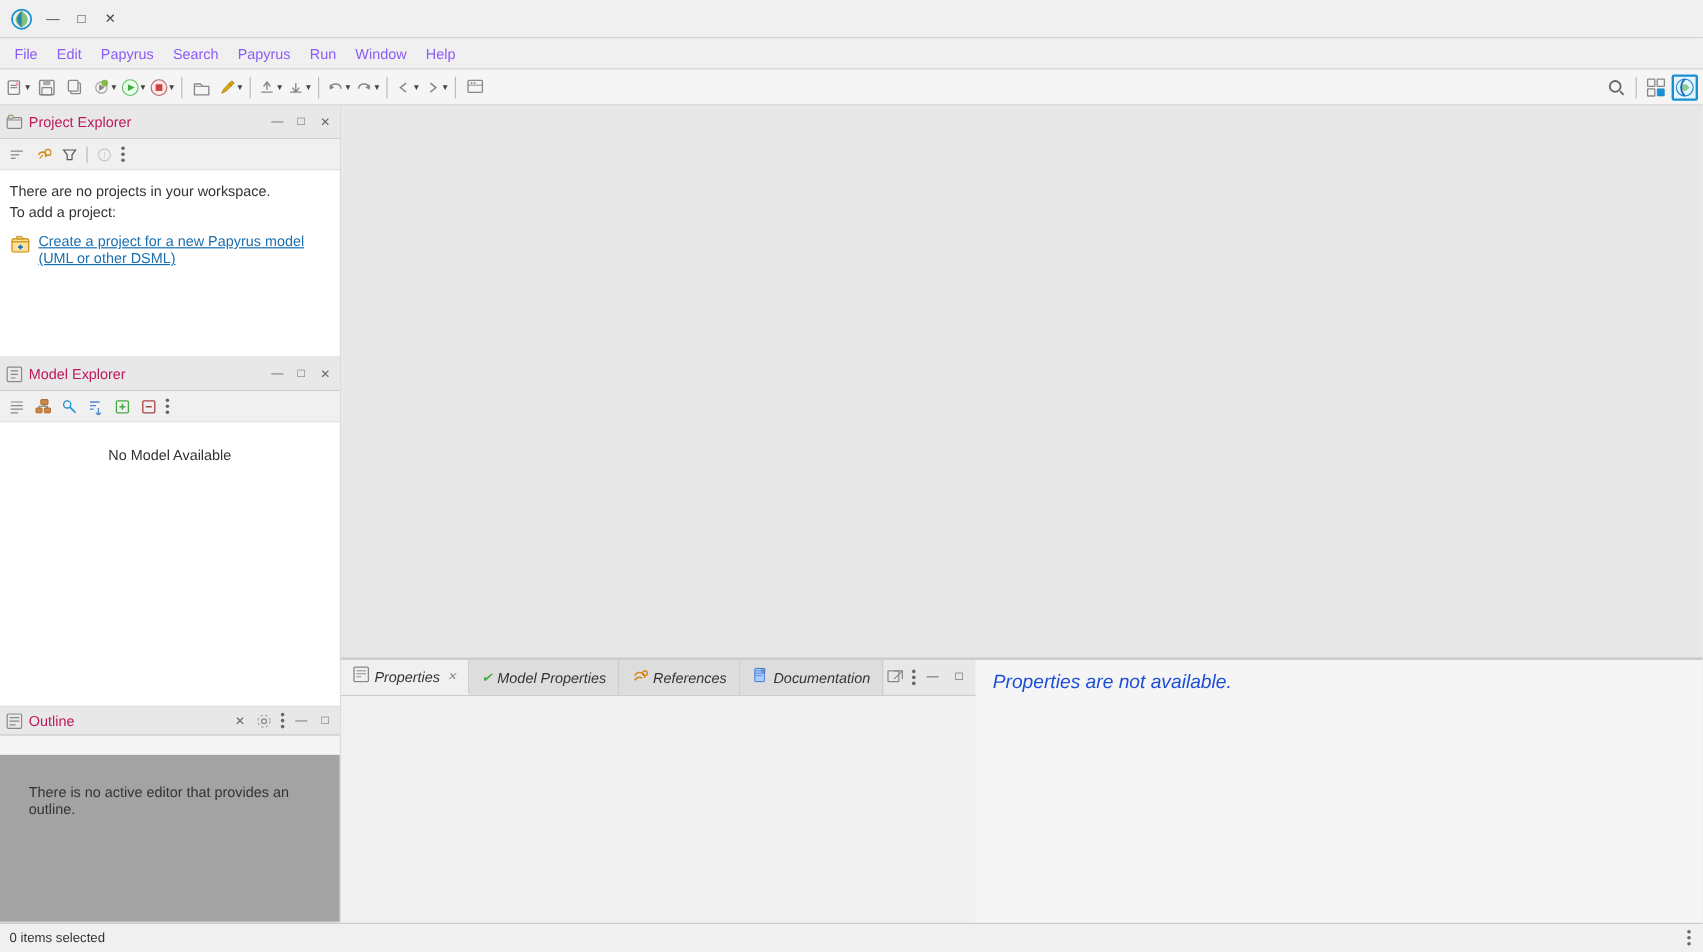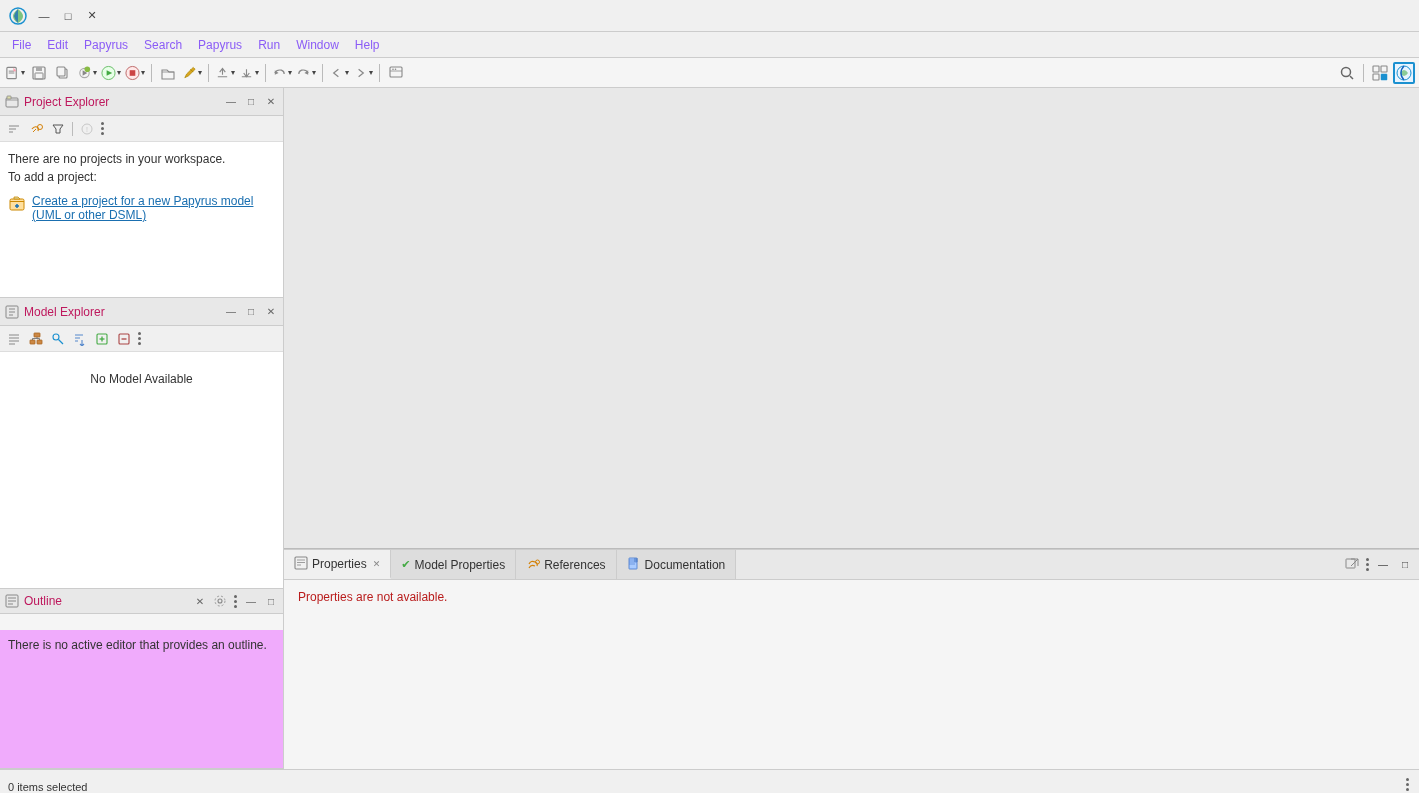--- a/index.html
+++ b/index.html
@@ -247,22 +247,22 @@
       justify-content: center;
       font-size: 14px;
     }
     .no-model-text {
       color: #333;
       font-size: 12px;
       text-align: center;
       margin-top: 20px;
     }
     .outline-content {
-      padding: 8px;
-      background: #f0abfc;
+      padding: 24px;
+      background: #a3a3a3;
       height: calc(100% - 26px);
       font-size: 12px;
       color: #333;
     }
 
     
     .editor-area {
       flex: 1;
       display: flex;
       flex-direction: column;
@@ -274,22 +274,23 @@
       flex: 1;
       background: #e8e8e8;
       border-bottom: 1px solid #bbb;
     }
 
     
     .bottom-panel {
       height: 220px;
       background: #f0f0f0;
       display: flex;
-      flex-direction: column;
+      flex-direction: row;
       border-top: 1px solid #ccc;
+      font-style: italic;
     }
     .bottom-panel-header {
       height: 30px;
       display: flex;
       align-items: center;
       background: #e8e8e8;
       border-bottom: 1px solid #ccc;
       padding-right: 4px;
     }
     .bottom-tabs {
@@ -335,31 +336,31 @@
       align-items: center;
       justify-content: center;
       cursor: pointer;
       font-size: 10px;
       color: #444;
     }
     .bottom-panel-content {
       flex: 1;
       padding: 10px 14px;
       background: #f5f5f5;
-      color: #b91c1c;
-      font-size: 12px;
+      color: #1d4ed8;
+      font-size: 16px;
     }
 
     
     .status-bar {
       height: 24px;
       background: #f0f0f0;
       border-top: 1px solid #ccc;
       display: flex;
-      align-items: flex-end;
+      align-items: center;
       padding: 0 8px;
       font-size: 11px;
       color: #333;
       flex-shrink: 0;
     }
     .status-bar-right {
       margin-left: auto;
       display: flex;
       align-items: center;
       gap: 4px;

